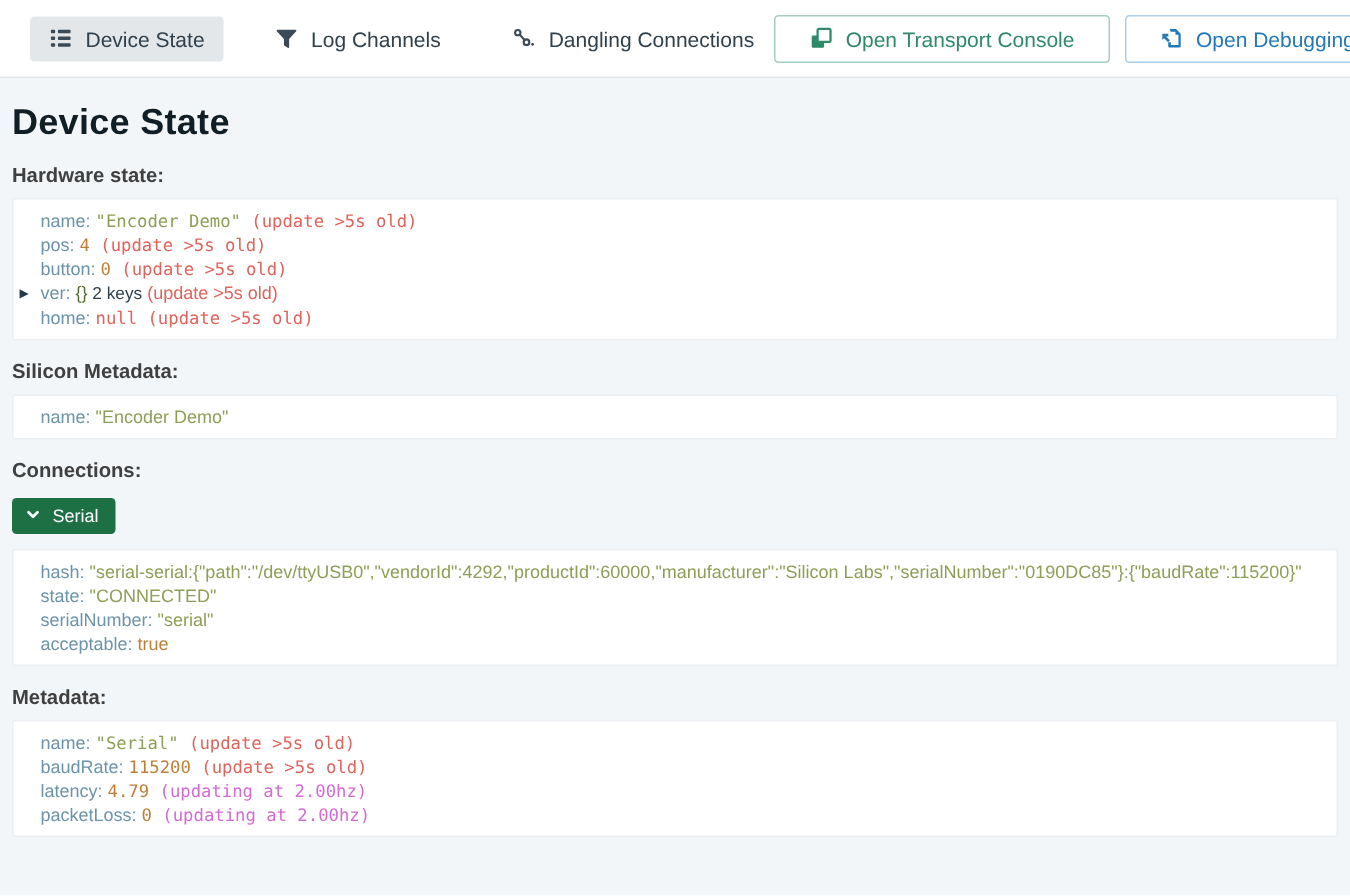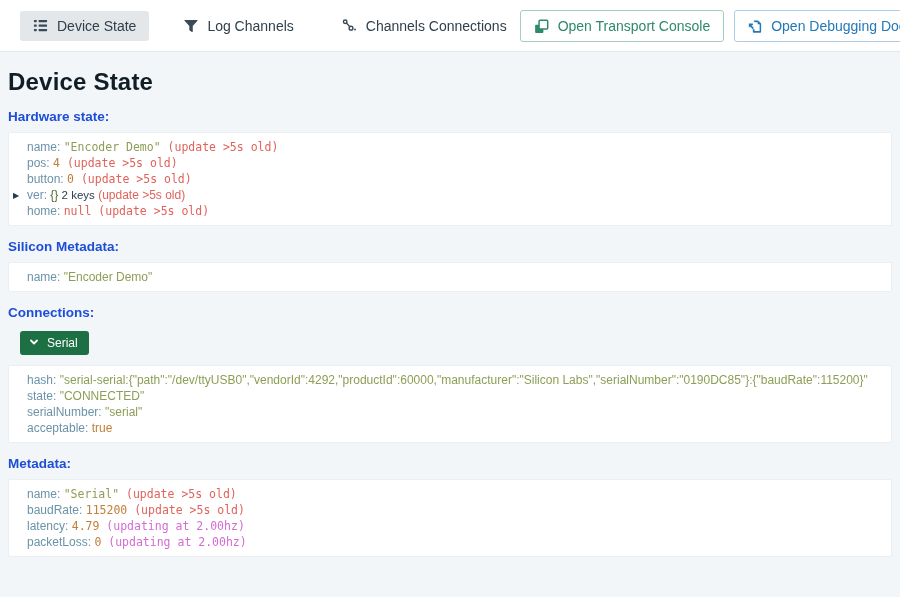--- a/index.html
+++ b/index.html
@@ -8,36 +8,36 @@
 
   
   .toolbar { display:flex; align-items:center; height:52px; padding:0 10px 0 20px;
     background:#fff; border-bottom:1px solid #e3e8eb; }
   .tabs { display:flex; align-items:center; gap:22px; }
   .tab { display:flex; align-items:center; gap:9px; font-size:14px; color:#30404c;
     padding:7px 13px; border-radius:3px; cursor:pointer; white-space:nowrap; }
   .tab.active { background:#e3e7ea; }
   .tab .icon { display:flex; color:#3a4a56; }
   .actions { margin-left:auto; display:flex; gap:10px; }
-  .action-btn { display:flex; align-items:flex-end; gap:9px; font-size:14px; padding:7px 13px;
+  .action-btn { display:flex; align-items:flex-start; gap:9px; font-size:14px; padding:7px 23px;
     border-radius:3px; background:#fff; border:1px solid; cursor:pointer;
     font-family:"Liberation Sans", sans-serif; white-space:nowrap; }
   .action-btn.teal { color:var(--c-teal); border-color:var(--c-teal-border); }
   .action-btn.blue { color:var(--c-blue); border-color:var(--c-blue-border); }
   .action-btn .icon { display:flex; }
 
   
   .main { background:var(--c-page-bg); height:545px; padding:16px 8px 0 8px; overflow:hidden; }
   h1 { font-size:24px; font-weight:700; color:#121e26; margin:0 0 13px 0; letter-spacing:.2px; }
 
   .green-btn { display:inline-flex; align-items:center; gap:8px; background:var(--c-green);
     color:#fff; border:none; border-radius:3px; padding:5px 11px 5px 9px; font-size:12px;
     font-family:"Liberation Sans", sans-serif; cursor:pointer; margin-bottom:2px; }
 
-  .section-heading { font-size:13.5px; font-weight:700; color:#1d4ed8; margin:13px 0 8px 0; }
+  .section-heading { font-size:13.5px; font-weight:700; color:#404040; margin:13px 0 8px 0; }
 
   .json-box { background:#fff; border:1px solid #eceff2; border-radius:2px;
     padding:6px 0; margin-bottom:4px; }
   .json-row { position:relative; padding:0 10px 0 18px; font-size:12px; line-height:16px;
     white-space:nowrap; overflow:hidden; }
   .json-row .arrow { position:absolute; left:4px; top:1px; font-size:8px; color:#243b4c;
     cursor:pointer; }
   .k { color:var(--c-key); }
   .mono { font-family:"DejaVu Sans Mono", monospace; font-size:11.5px; }
   .v-string { color:var(--c-string); }
@@ -79,21 +79,21 @@
     </div>
     <div class="tab">
       <span class="icon">
         <svg width="15" height="15" viewBox="0 0 16 16" fill="none" stroke="currentColor" stroke-width="1.5">
           <circle cx="3.4" cy="4" r="1.9"></circle>
           <path d="M4.8 5.4 L8.2 9.2" stroke-linecap="round"></path>
           <circle cx="9.6" cy="10.8" r="2"></circle>
           <circle cx="13.9" cy="12.3" r="1" fill="currentColor" stroke="none"></circle>
         </svg>
       </span>
-      <span>Channels Connections</span>
+      <span>Dangling Connections</span>
     </div>
   </div>
   <div class="actions">
     <button class="action-btn teal">
       <span class="icon">
         <svg width="15" height="15" viewBox="0 0 16 16">
           <rect x="1.2" y="6" width="8.8" height="8.8" rx="1" fill="currentColor"></rect>
           <rect x="5.4" y="1.4" width="9.2" height="9.2" rx="1" fill="#fff" stroke="currentColor" stroke-width="1.6"></rect>
         </svg>
       </span>
@@ -124,21 +124,21 @@
       <div class="json-row"><span class="k">home: </span><span class="v-null mono">null</span><span class="ann-stale mono"> (update &gt;5s old)</span></div>
     </div>
 
   <div class="section-heading">Silicon Metadata:</div>
   <div class="json-box">
       <div class="json-row"><span class="k">name: </span><span class="v-string">"Encoder Demo"</span></div>
     </div>
 
   <div class="section-heading">Connections:</div>
 
-  <button class="green-btn" style="margin:3px 0 10px 12px;">
+  <button class="green-btn" style="margin:3px 0 10px 0;">
     <span class="icon">
       <svg width="10" height="10" viewBox="0 0 10 10" fill="none" stroke="#fff" stroke-width="1.8" stroke-linecap="round" stroke-linejoin="round">
           <path d="M2 3.5 L5 6.5 L8 3.5"></path>
         </svg>
     </span>
     <span>Serial</span>
   </button>
 
   <div class="json-box">
       <div class="json-row"><span class="k">hash: </span><span class="v-string">"serial-serial:{"path":"/dev/ttyUSB0","vendorId":4292,"productId":60000,"manufacturer":"Silicon Labs","serialNumber":"0190DC85"}:{"baudRate":115200}"</span></div>

